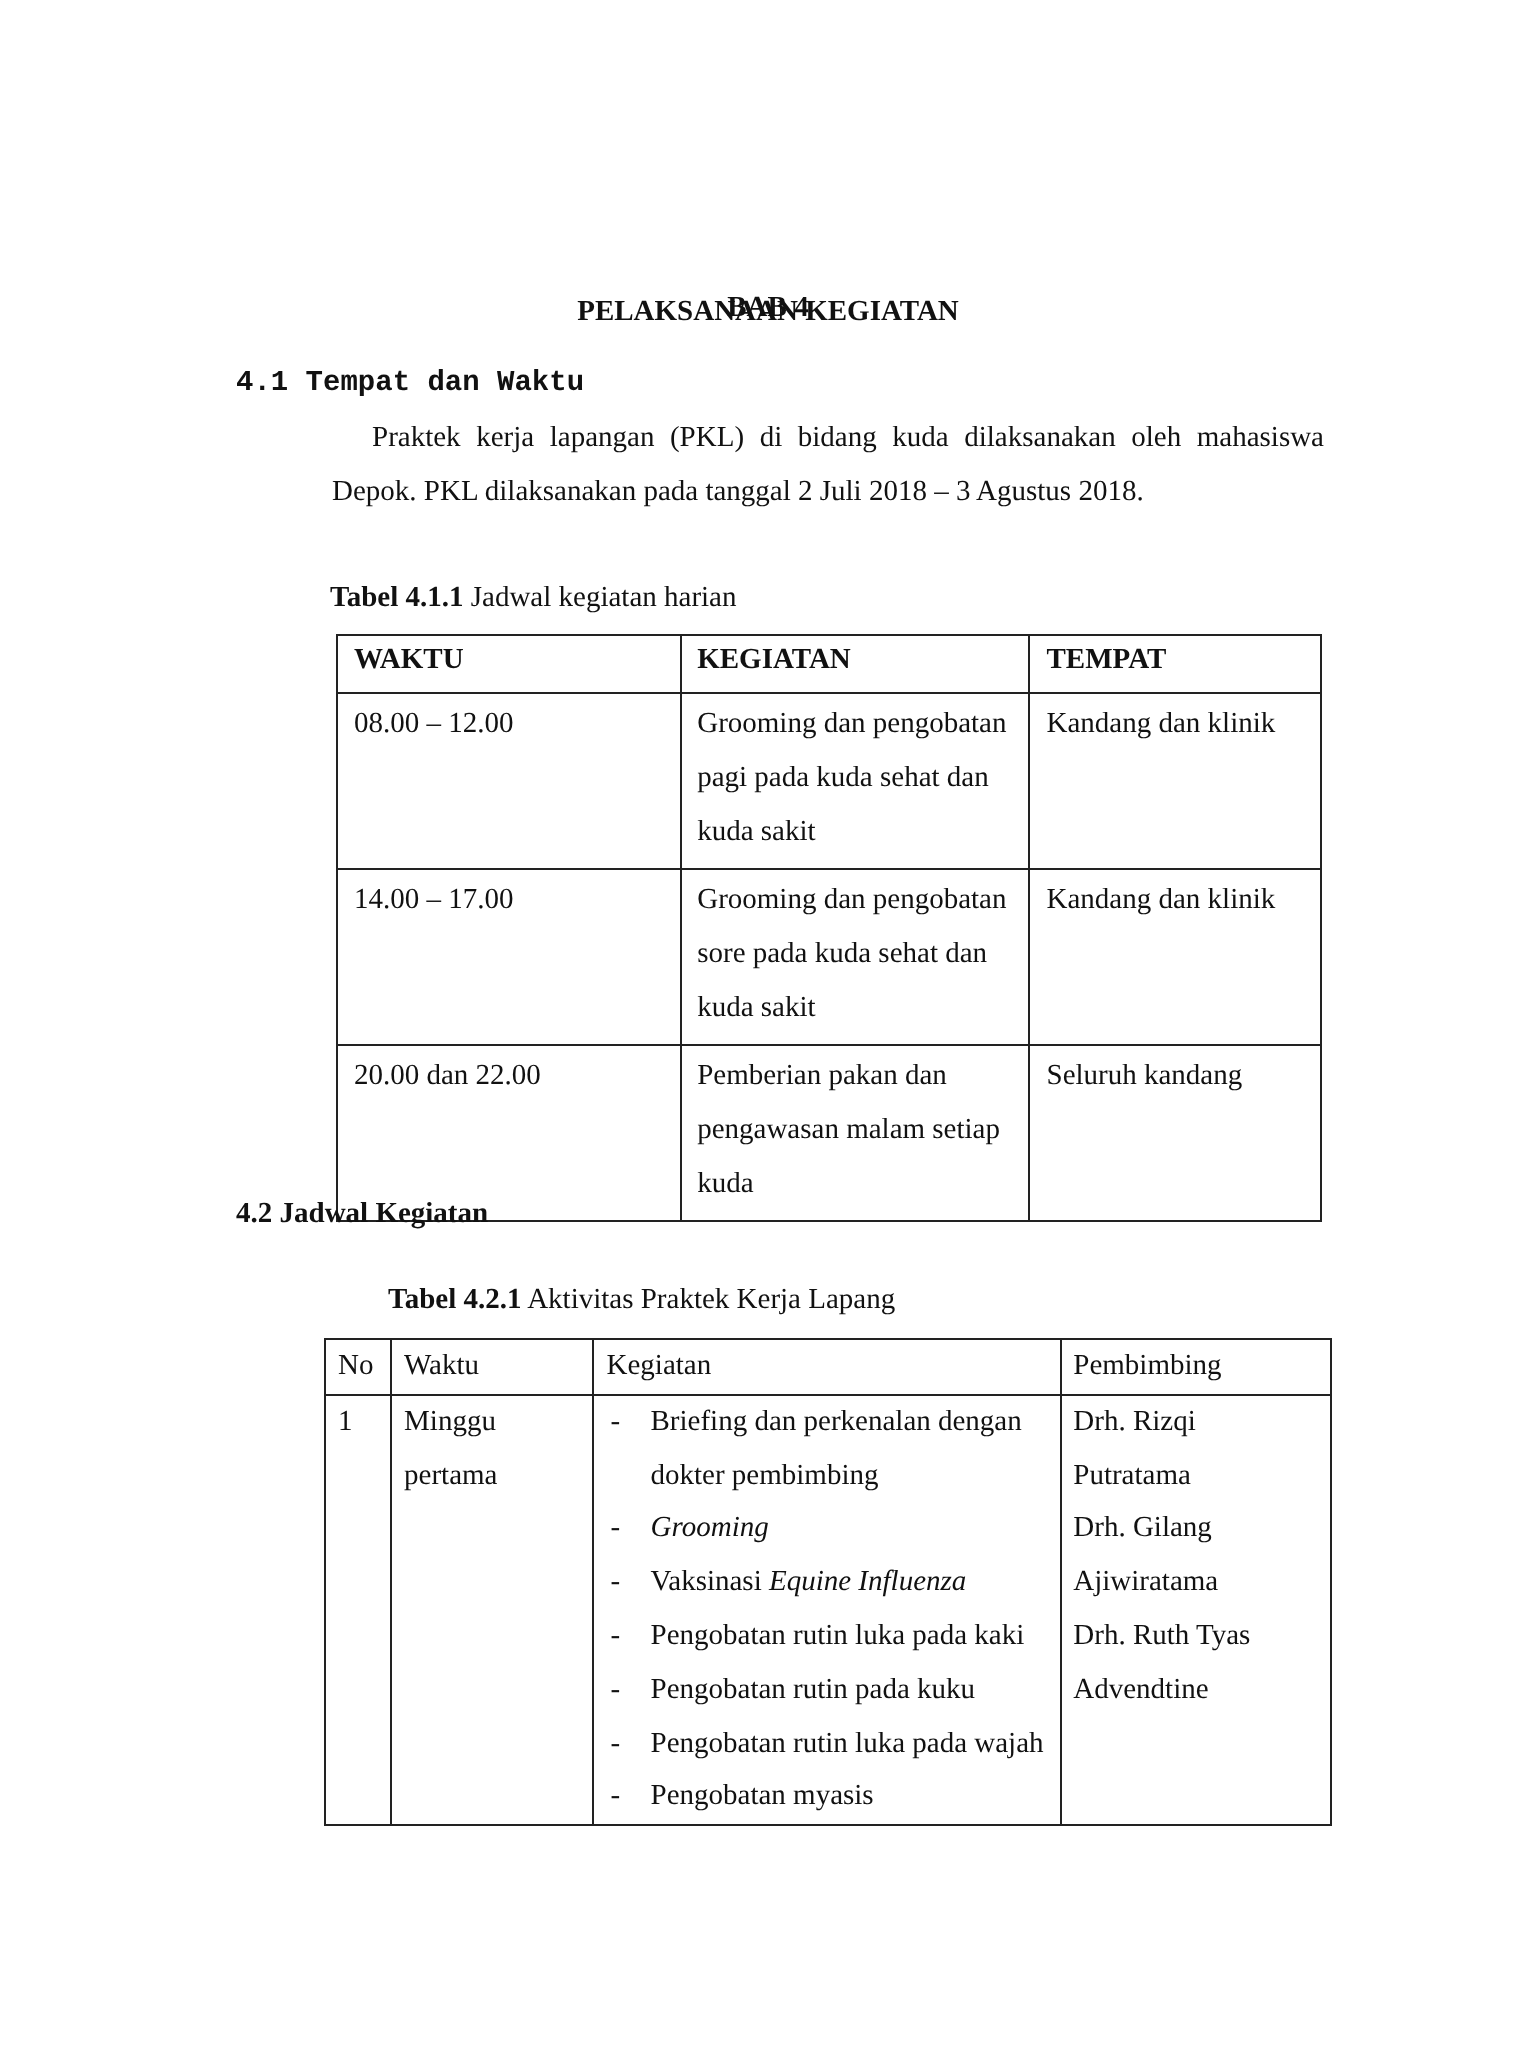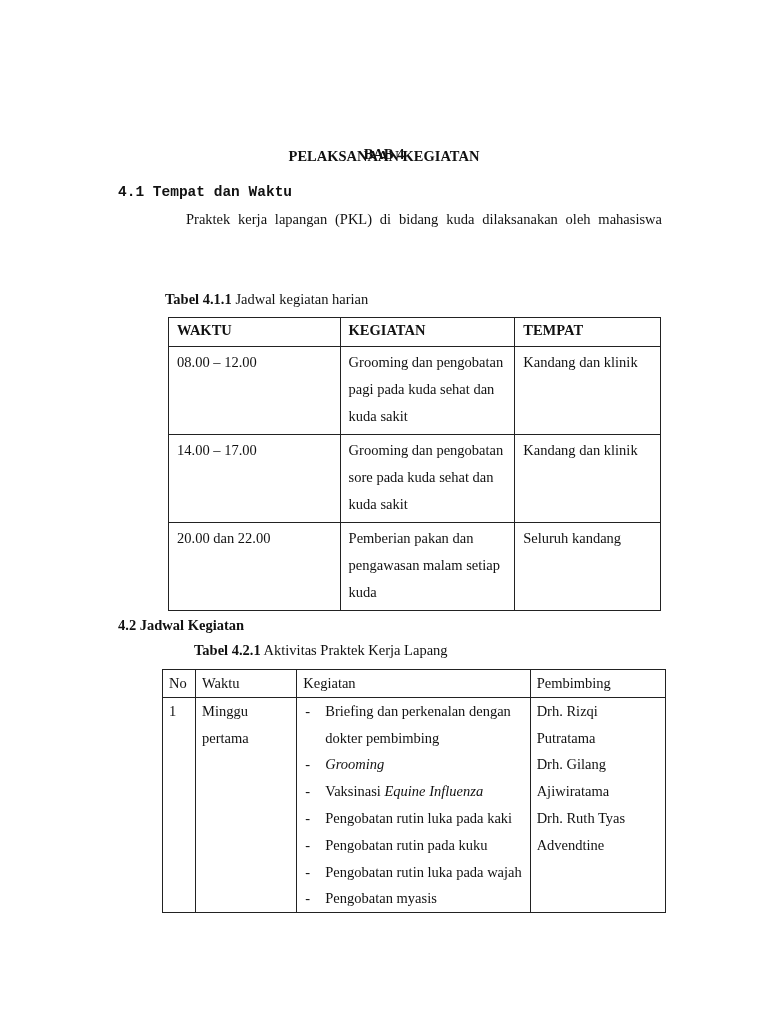--- a/index.html
+++ b/index.html
@@ -26,20 +26,21 @@
 </head>
 <body>
 
 <div class="abs center bold" style="top:104px;margin-top:42px;">BAB 4</div>
 <div class="abs center bold" style="top:148px;">PELAKSANAAN KEGIATAN</div>
 
 <div class="abs bold" style="left:118px; top:184px;font-family:Liberation Mono, monospace;">4.1 Tempat dan Waktu</div>
 
 <div class="para" style="top:206px;">
   <span class="first">Praktek kerja lapangan (PKL) di bidang kuda dilaksanakan oleh mahasiswa</span>
+  <span class="line">Depok. PKL dilaksanakan pada tanggal 2 Juli 2018 – 3 Agustus 2018.</span>
 </div>
 
 <div class="abs" style="left:165px; top:291px;">
   <b>Tabel 4.1.1</b><span> Jadwal kegiatan harian</span>
 </div>
 
 <table class="t1" style="left:168px; top:317px; width:493px;">
   <colgroup>
       <col style="width:172px">
       <col style="width:175px">
@@ -74,21 +75,21 @@
     <td>
       <div>Pemberian pakan dan</div>
       <div>pengawasan malam setiap</div>
       <div>kuda</div>
     </td>
     <td>Seluruh kandang</td>
   </tr>
 </tbody>
   </table>
 
-<div class="abs bold" style="left:118px; top:617px;">4.2 Jadwal Kegiatan</div>
+<div class="abs bold" style="left:118px; top:599px;">4.2 Jadwal Kegiatan</div>
 
 <div class="abs" style="left:161px; top:642px;margin-left:33px;">
   <b>Tabel 4.2.1</b><span> Aktivitas Praktek Kerja Lapang</span>
 </div>
 
 <table class="t2" style="left:162px; top:669px; width:504px;">
   <colgroup>
       <col style="width:31px">
       <col style="width:95px">
       <col style="width:219px">

